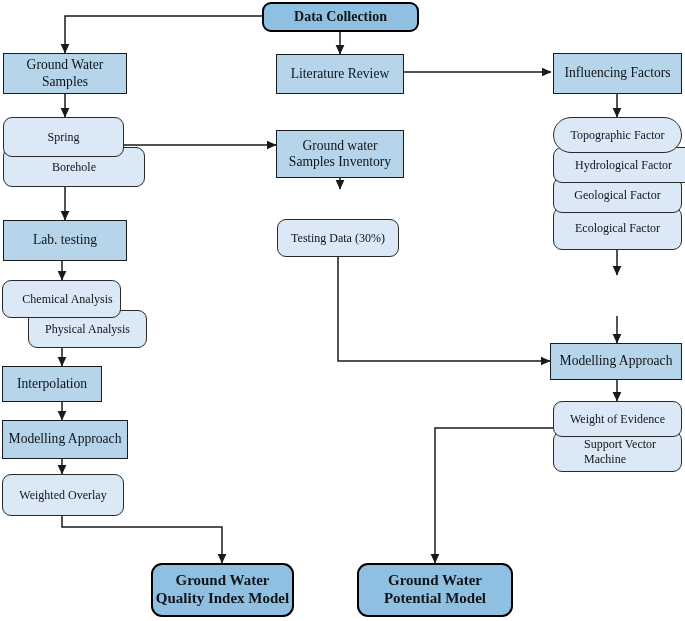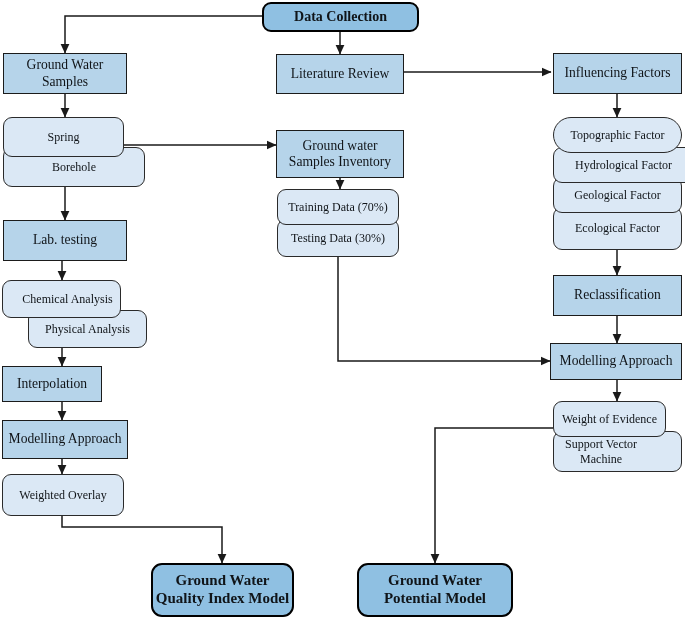--- a/index.html
+++ b/index.html
@@ -59,22 +59,22 @@
     font-size: 13.6px;
   }
   .v-sub {
     background: #dbe8f5;
     border: 1.6px solid #2a2a2a;
     border-radius: 9px;
     font-size: 12px;
   }
   .v-sub.left-text {
     justify-content: flex-start;
-    text-align: center;
-    padding-left: 11px;
+    text-align: left;
+    padding-left: 30px;
   }
 </style>
 </head>
 <body>
 
 <div id="canvas">
 
   <svg id="edges" viewBox="0 0 685 621" xmlns="http://www.w3.org/2000/svg">
     <defs>
       <marker id="ah" markerWidth="9" markerHeight="9" refX="6.2" refY="3.2" orient="auto" markerUnits="strokeWidth">
@@ -138,35 +138,33 @@
 
   <div class="node v-mid" style="left:2px; top:420px; width:126px; height:39px;">Modelling Approach</div>
 
   <div class="node v-sub" style="left:2px; top:474px; width:122px; height:42px;">Weighted Overlay</div>
 
   <div class="node v-mid" style="left:276px; top:54px; width:128px; height:40px;">Literature Review</div>
 
   <div class="node v-mid" style="left:276px; top:130px; width:128px; height:48px;">Ground water
 Samples Inventory</div>
 
-  <div class="node v-sub" style="left:277px; top:189px; width:122px; height:36px; z-index:2;">Training Data (70%)</div>
   <div class="node v-sub" style="left:277px; top:219px; width:122px; height:38px; z-index:1;">Testing Data (30%)</div>
 
   <div class="node v-mid" style="left:553px; top:53px; width:129px; height:41px;">Influencing Factors</div>
 
   <div class="node v-sub" style="left:553px; top:117px; width:129px; height:36px; z-index:4;border-radius:18px;">Topographic Factor</div>
   <div class="node v-sub" style="left:553px; top:147px; width:141px; height:36px; z-index:3;">Hydrological Factor</div>
   <div class="node v-sub" style="left:553px; top:177px; width:129px; height:36px; z-index:2;">Geological Factor</div>
   <div class="node v-sub" style="left:553px; top:207px; width:129px; height:43px; z-index:1;">Ecological Factor</div>
 
-  <div class="node v-mid" style="left:553px; top:275px; width:129px; height:41px;">Reclassification</div>
 
   <div class="node v-mid" style="left:550px; top:343px; width:132px; height:37px;">Modelling Approach</div>
 
-  <div class="node v-sub" style="left:553px; top:401px; width:113px; height:36px; z-index:2;text-align:center;">Weight of Evidence</div>
+  <div class="node v-sub" style="left:553px; top:401px; width:129px; height:36px; z-index:2;text-align:center;">Weight of Evidence</div>
   <div class="node v-sub left-text" style="left:553px; top:431px; width:129px; height:41px; z-index:1;">Support Vector
 Machine</div>
 
   <div class="node v-result" style="left:151px; top:563px; width:143px; height:54px;">Ground Water
 Quality Index Model</div>
 
   <div class="node v-result" style="left:357px; top:563px; width:156px; height:54px;">Ground Water
 Potential Model</div>
 
 </div>

